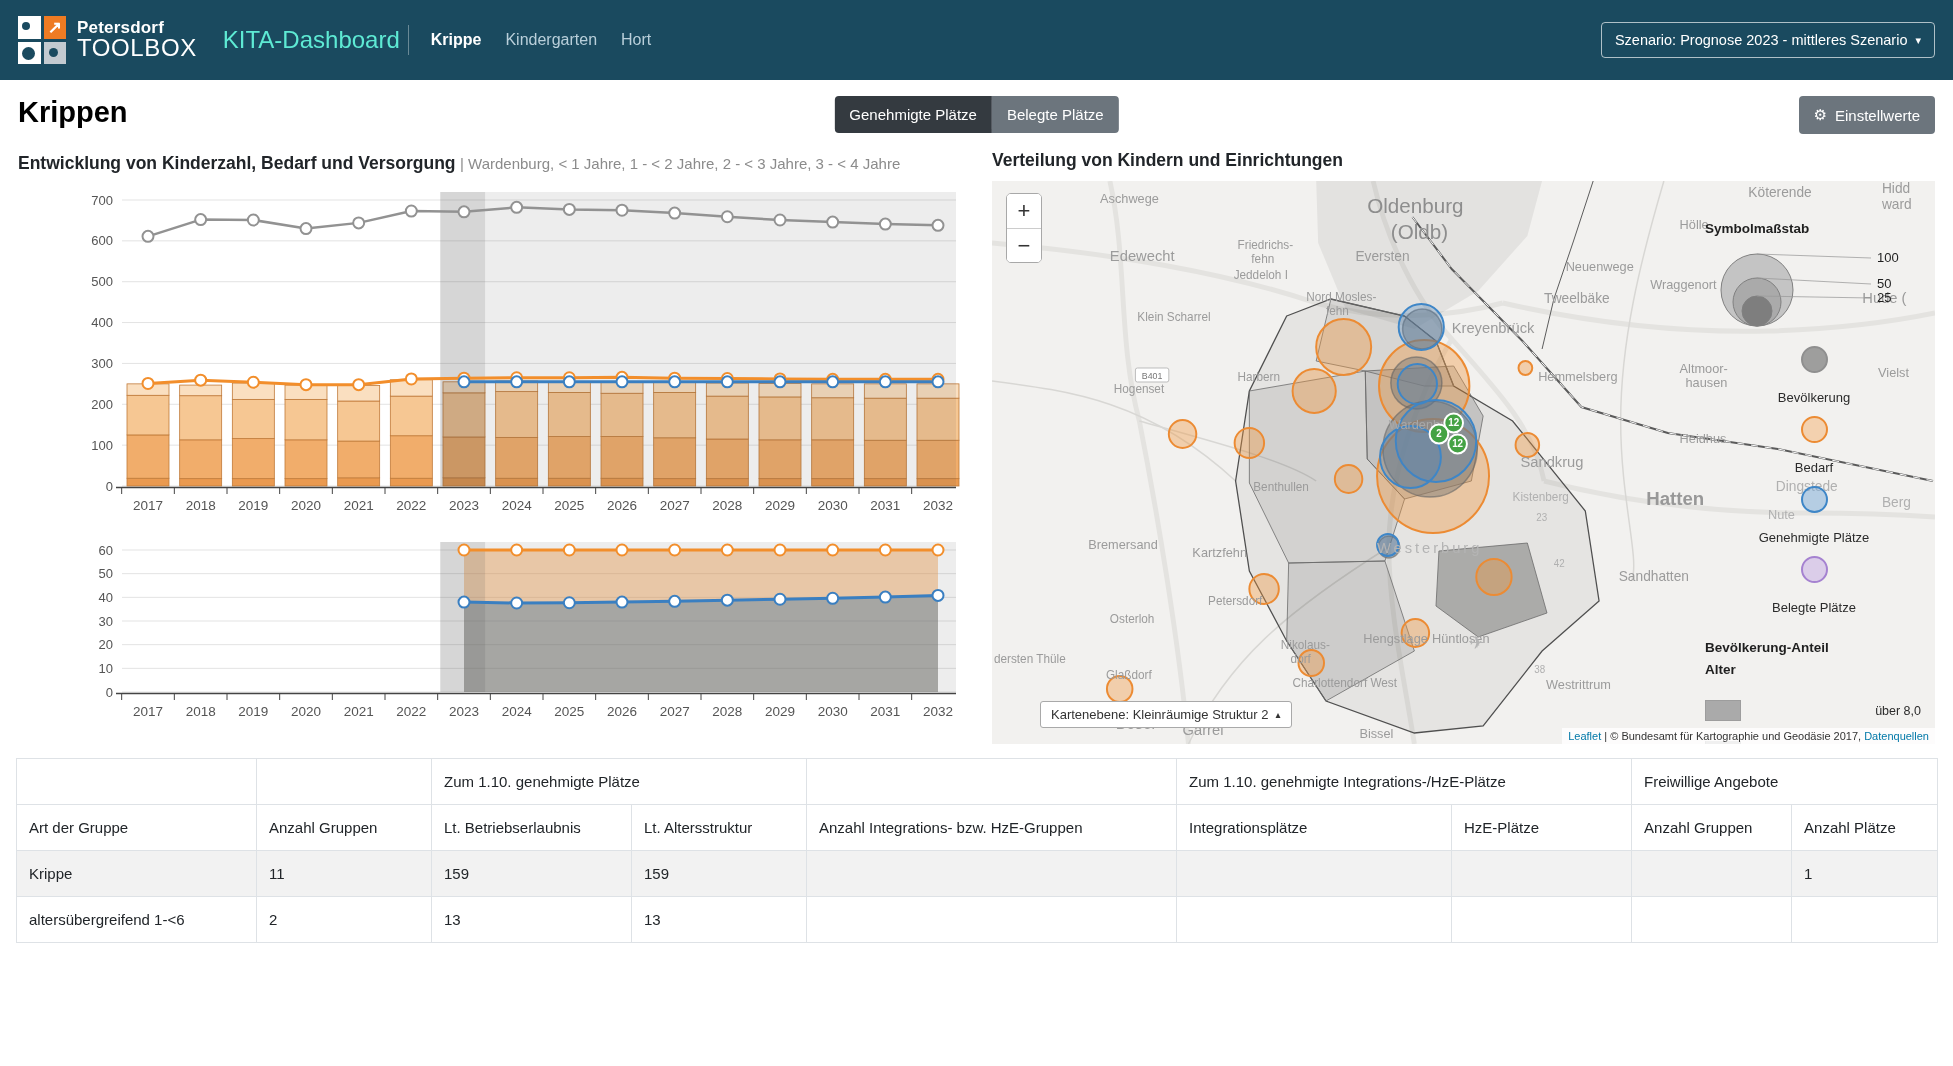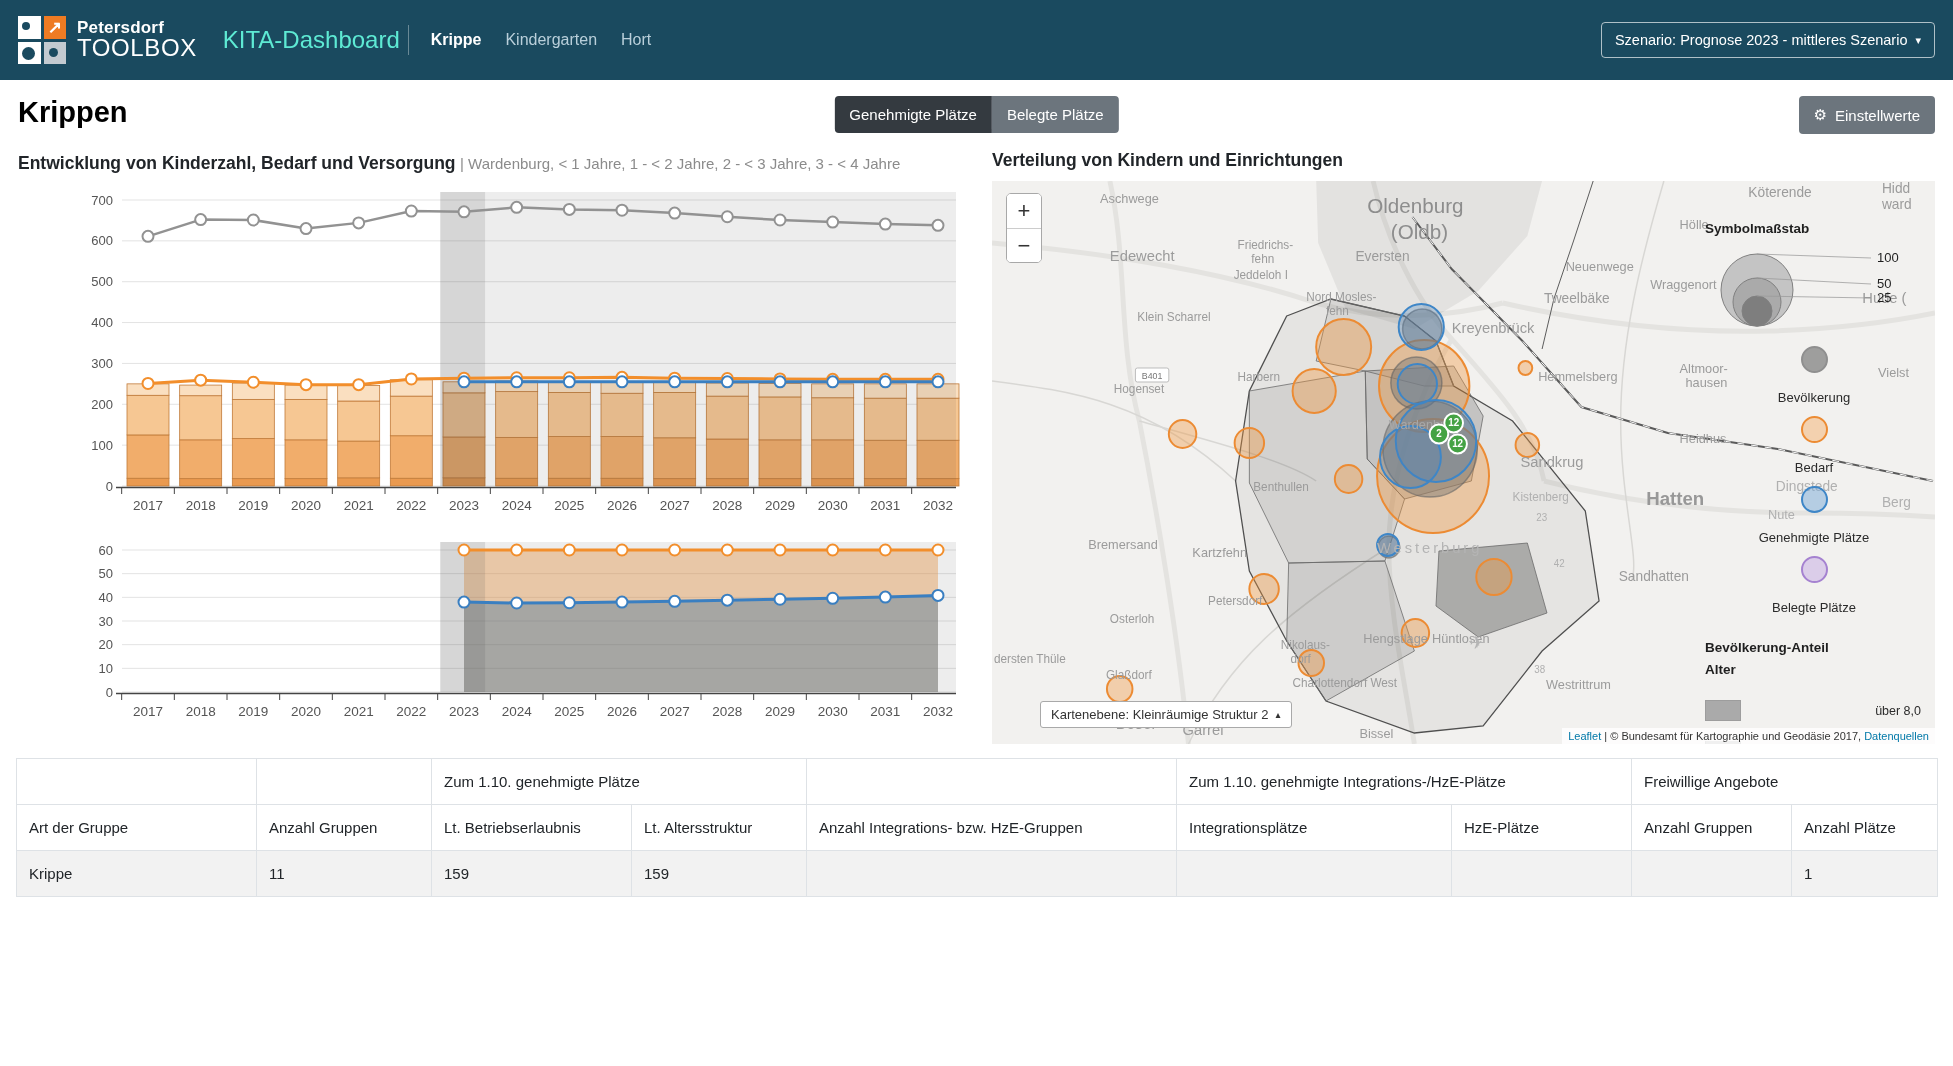--- a/index.html
+++ b/index.html
@@ -648,16 +648,27 @@
         <td>Krippe</td>
         <td>11</td>
         <td>159</td>
         <td>159</td>
         <td></td>
         <td></td>
         <td></td>
         <td></td>
         <td>1</td>
       </tr>
+      <tr>
+        <td>altersübergreifend 1-&lt;6</td>
+        <td>2</td>
+        <td>13</td>
+        <td>13</td>
+        <td></td>
+        <td></td>
+        <td></td>
+        <td></td>
+        <td></td>
+      </tr>
     </tbody>
   </table>
 
 </div>
 
 </body></html>

